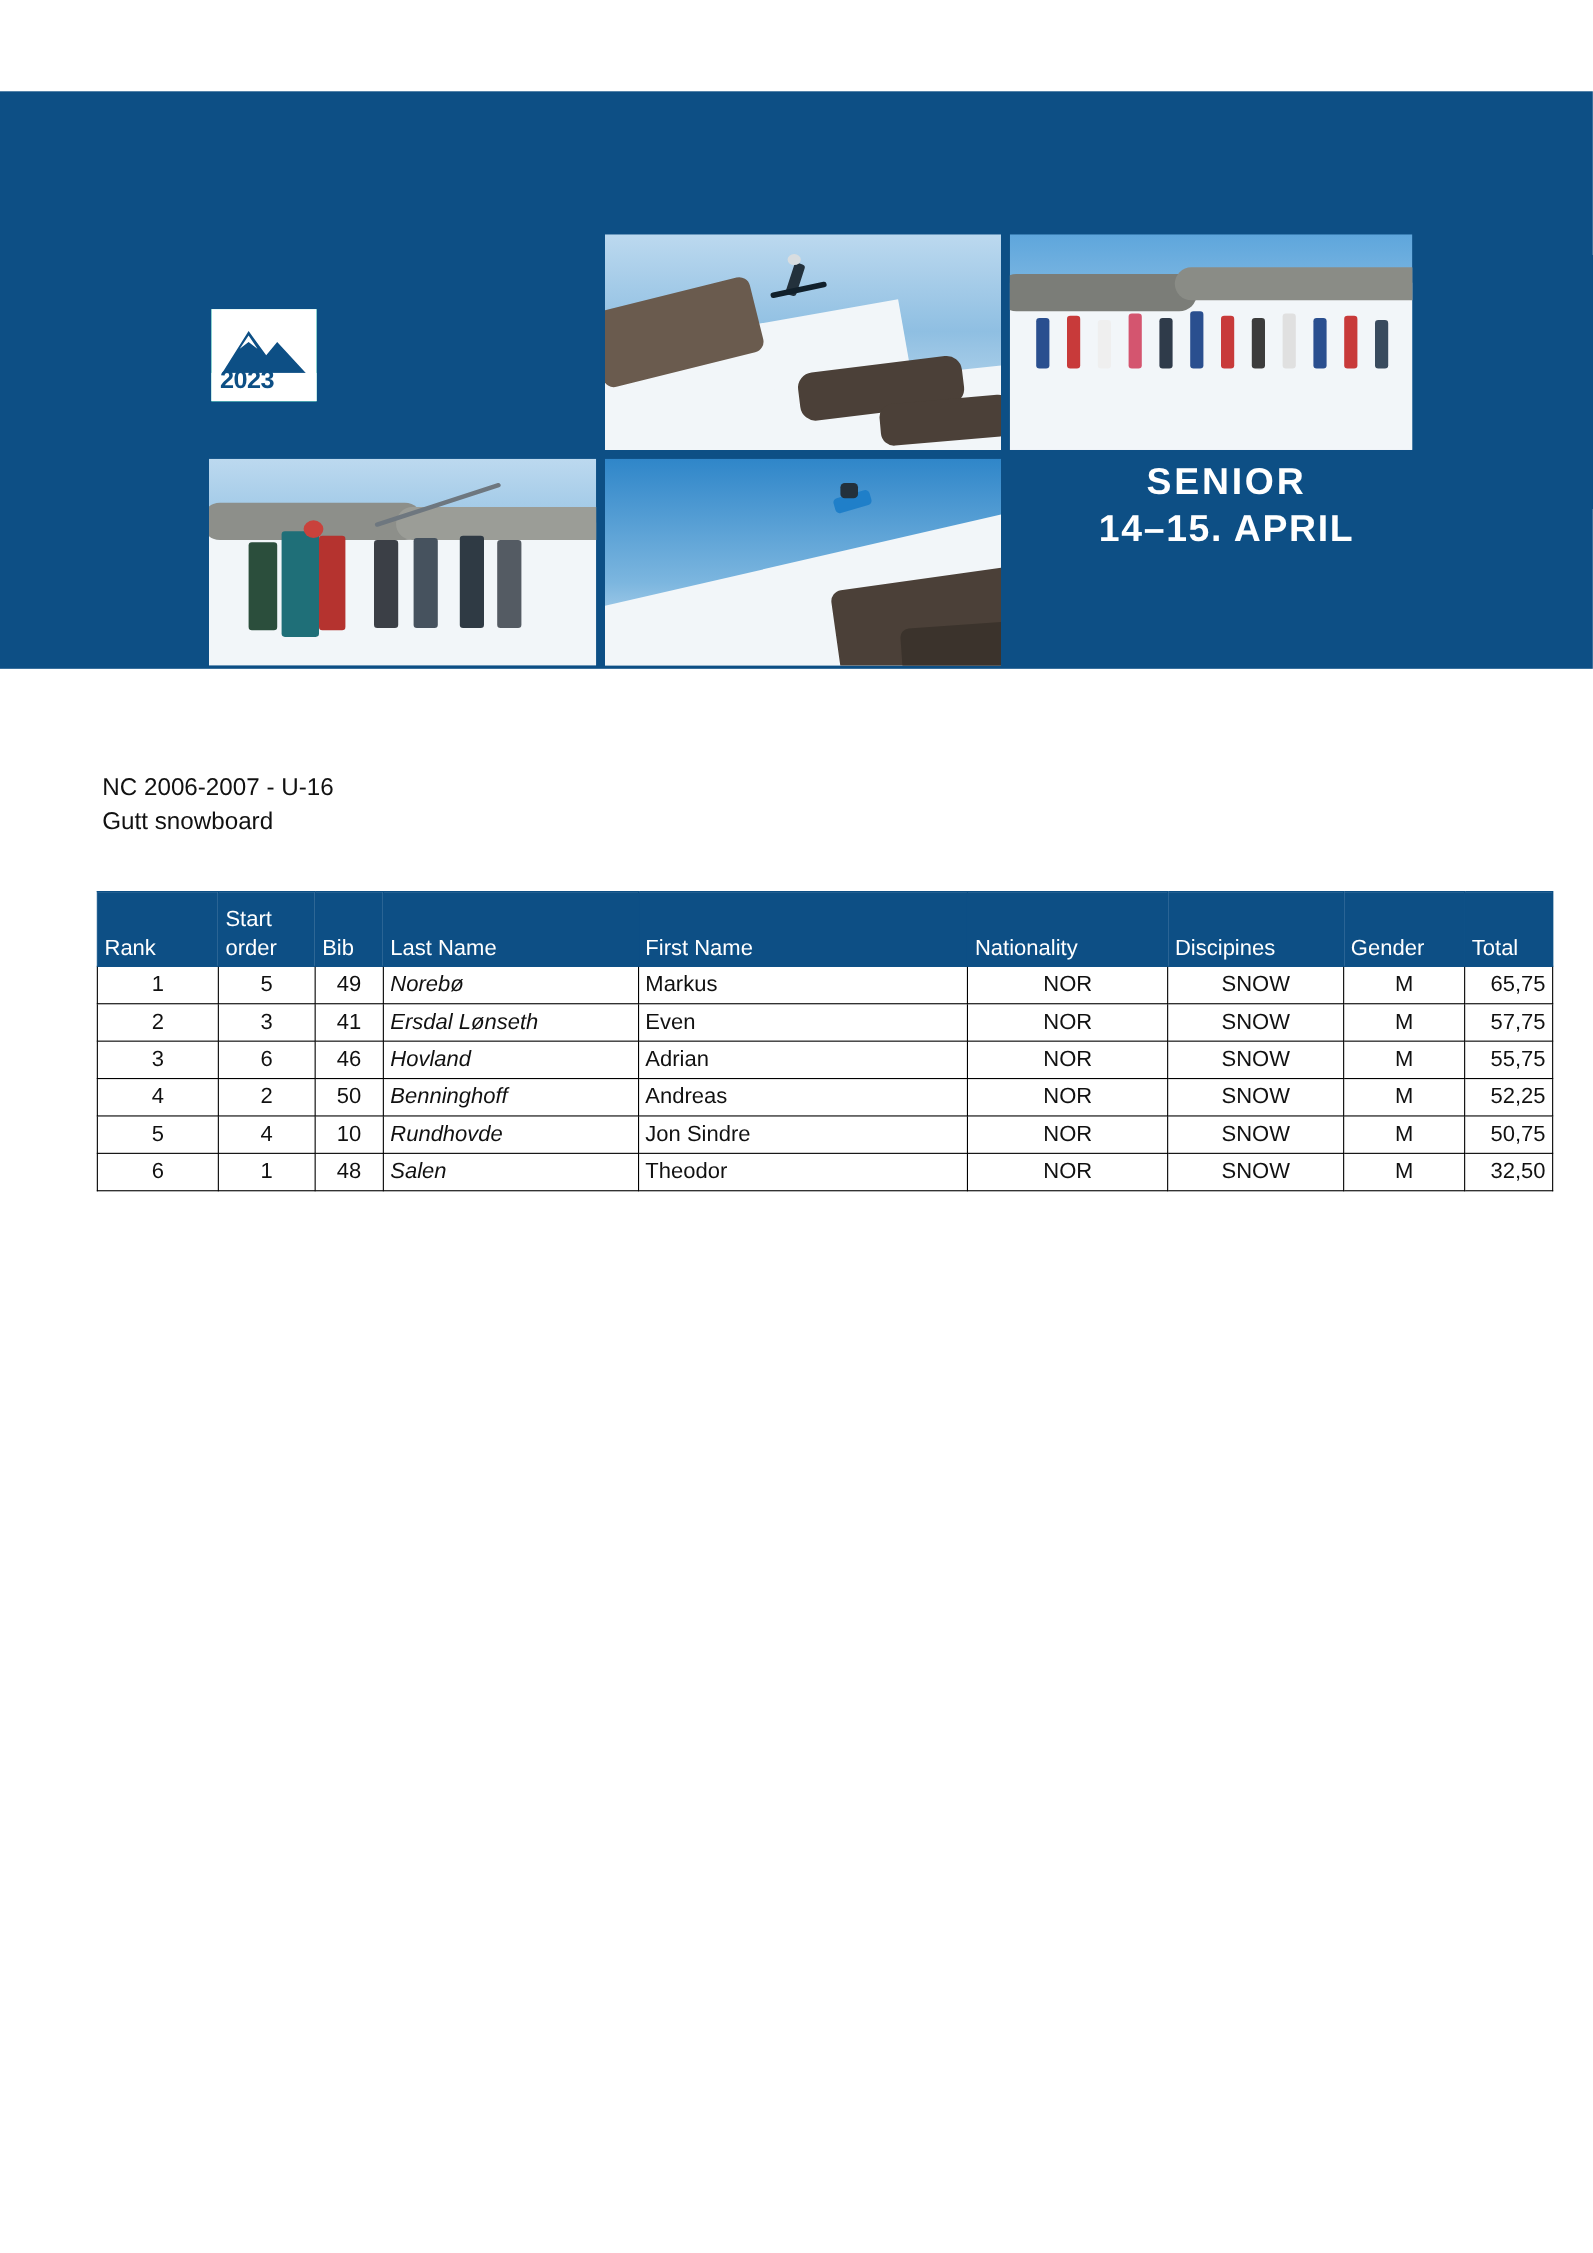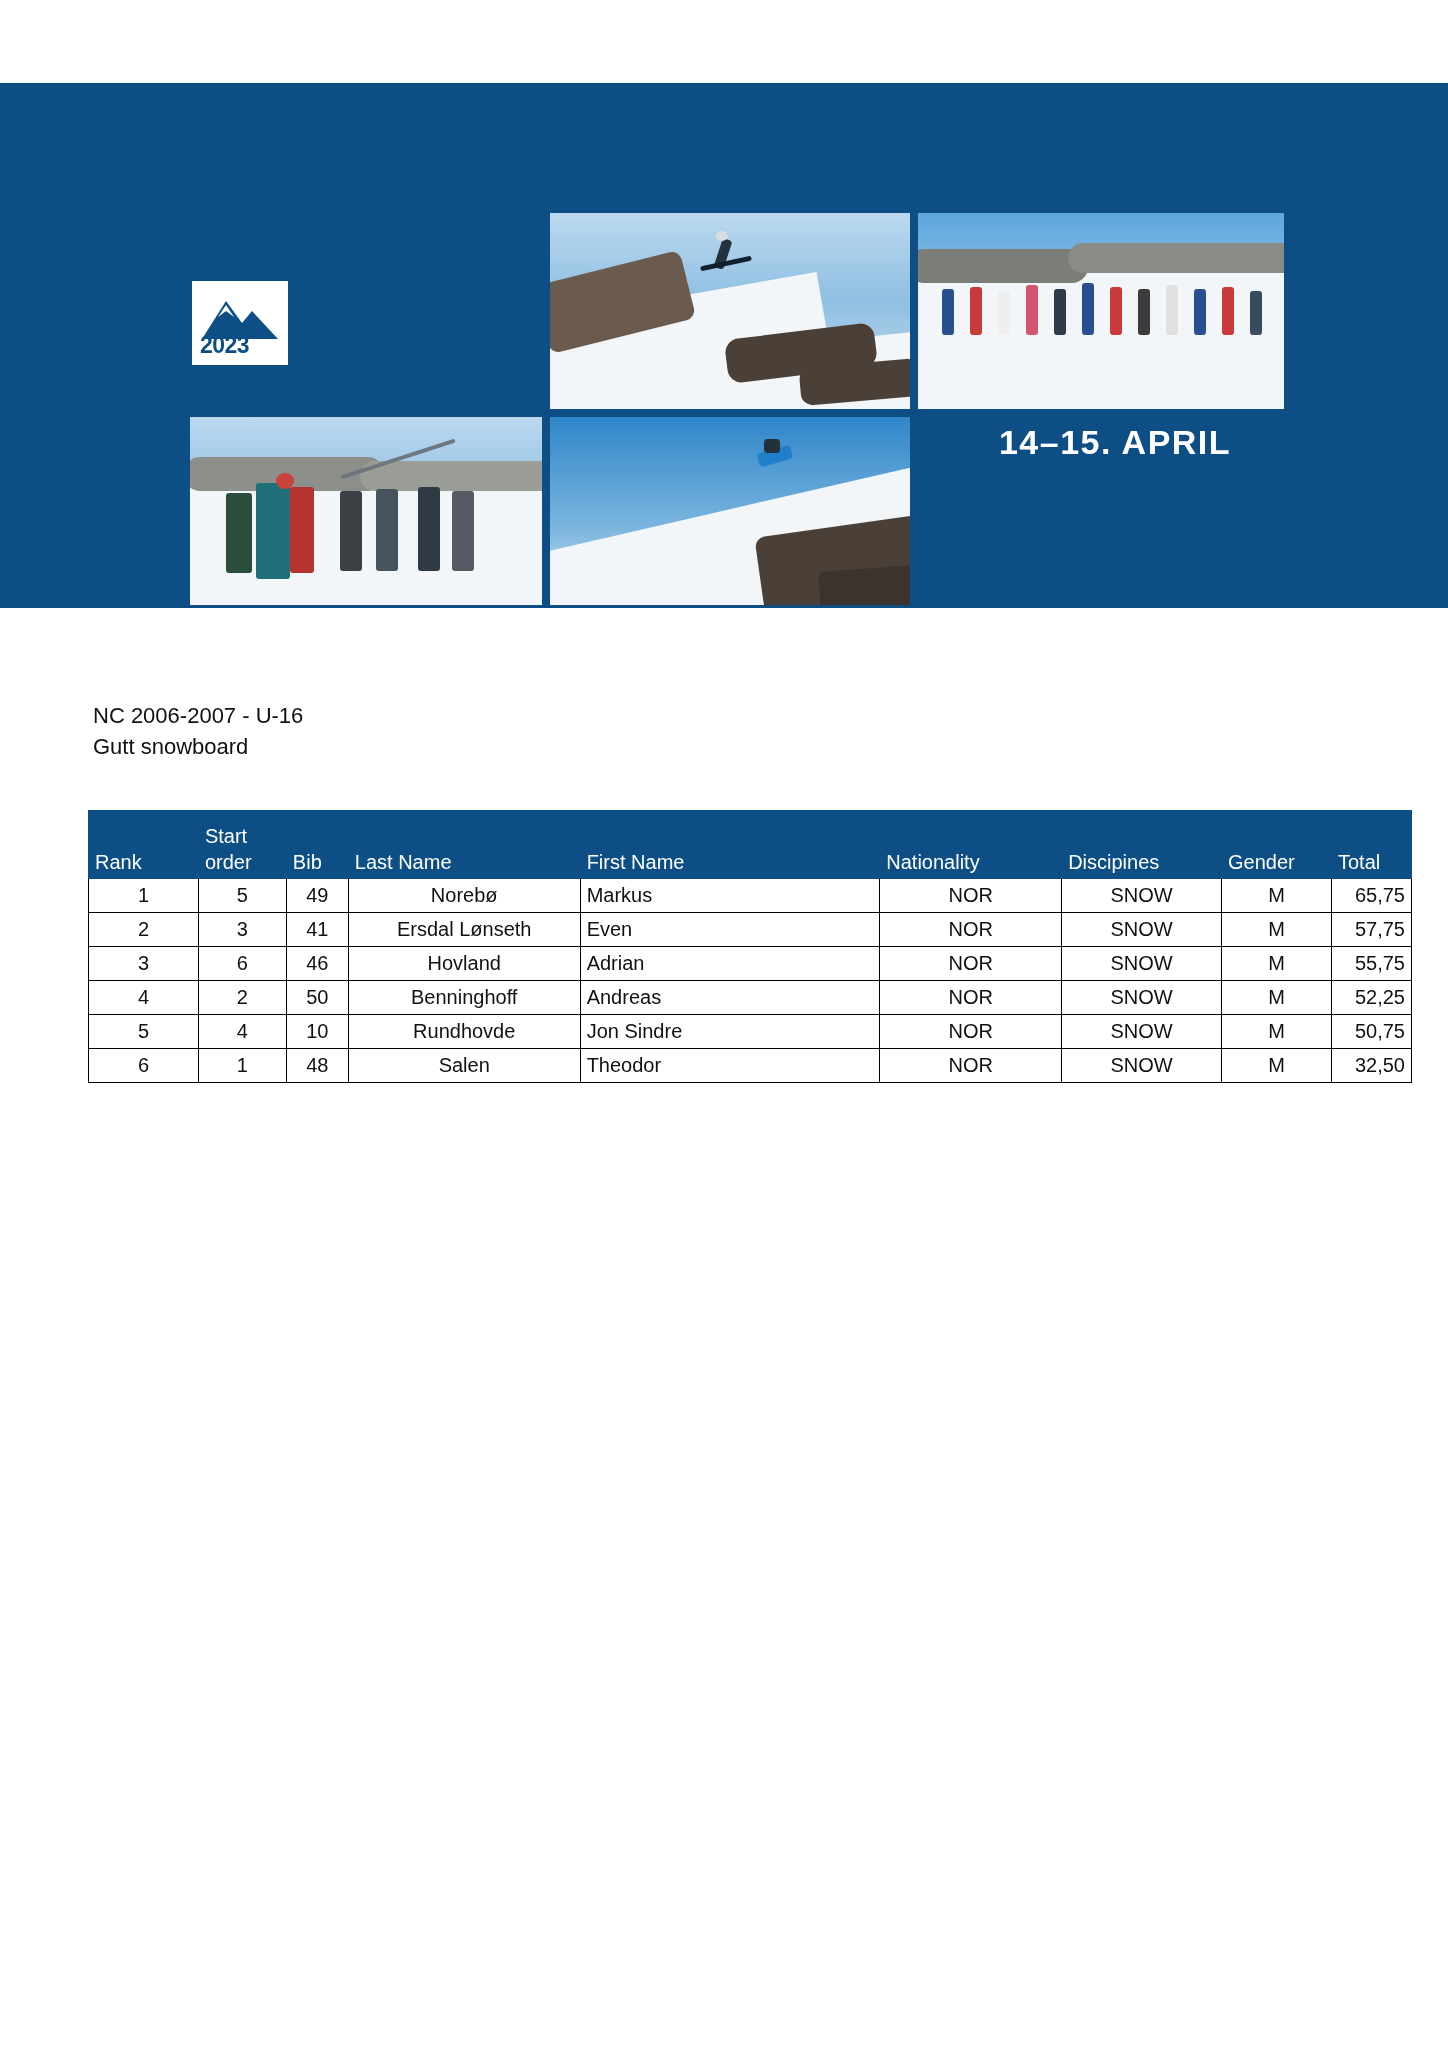--- a/index.html
+++ b/index.html
@@ -182,21 +182,21 @@
   thead th.th-last       { width: 232px; text-align: left; margin-top: 36px; }
   thead th.th-first      { width: 300px; text-align: left; }
   thead th.th-nat        { width: 182px; text-align: center; }
   thead th.th-disc       { width: 160px; text-align: center; }
   thead th.th-gender     { width: 110px; text-align: center; }
   thead th.th-total      { width: 80px;  text-align: center; }
 
   tbody td.c-rank   { text-align: center; }
   tbody td.c-start  { text-align: center; }
   tbody td.c-bib    { text-align: center; }
-  tbody td.c-last   { text-align: center; }
+  tbody td.c-last   { text-align: left; font-style: italic; }
   tbody td.c-first  { text-align: left; margin-top: 40px; }
   tbody td.c-nat    { text-align: center; }
   tbody td.c-disc   { text-align: center; }
   tbody td.c-gender { text-align: center; }
   tbody td.c-total  { text-align: right; }
 </style>
 </head>
 <body>
 
 <div class="banner">
@@ -264,20 +264,21 @@
     <div class="photo p-rider">
       <div class="sky-c"></div>
       <div class="snowmass" style="left:-40px; top:92px; width:460px; height:160px; transform:rotate(-13deg);"></div>
       <div class="darkrock" style="left:210px; top:108px; width:180px; height:92px; transform:rotate(-8deg); border-radius:10px;"></div>
       <div class="darkrock" style="left:270px; top:150px; width:140px; height:60px; transform:rotate(-4deg); border-radius:8px; background:#3b332c;"></div>
       <div class="figure" style="left:208px; top:32px; width:34px; height:14px; background:#1f7fc9; border-radius:4px; transform:rotate(-16deg);"></div>
       <div class="figure" style="left:214px; top:22px; width:16px; height:14px; background:#23313c; border-radius:4px;"></div>
     </div>
 
     <div class="event-text">
+      <div class="ev-senior">SENIOR</div>
       <div class="ev-senior-date">14–15. APRIL</div>
     </div>
   </div>
 
 </div>
 
 <div class="doc-heading">
   <div>NC 2006-2007 - U-16</div>
   <div>Gutt snowboard</div>
 </div>

